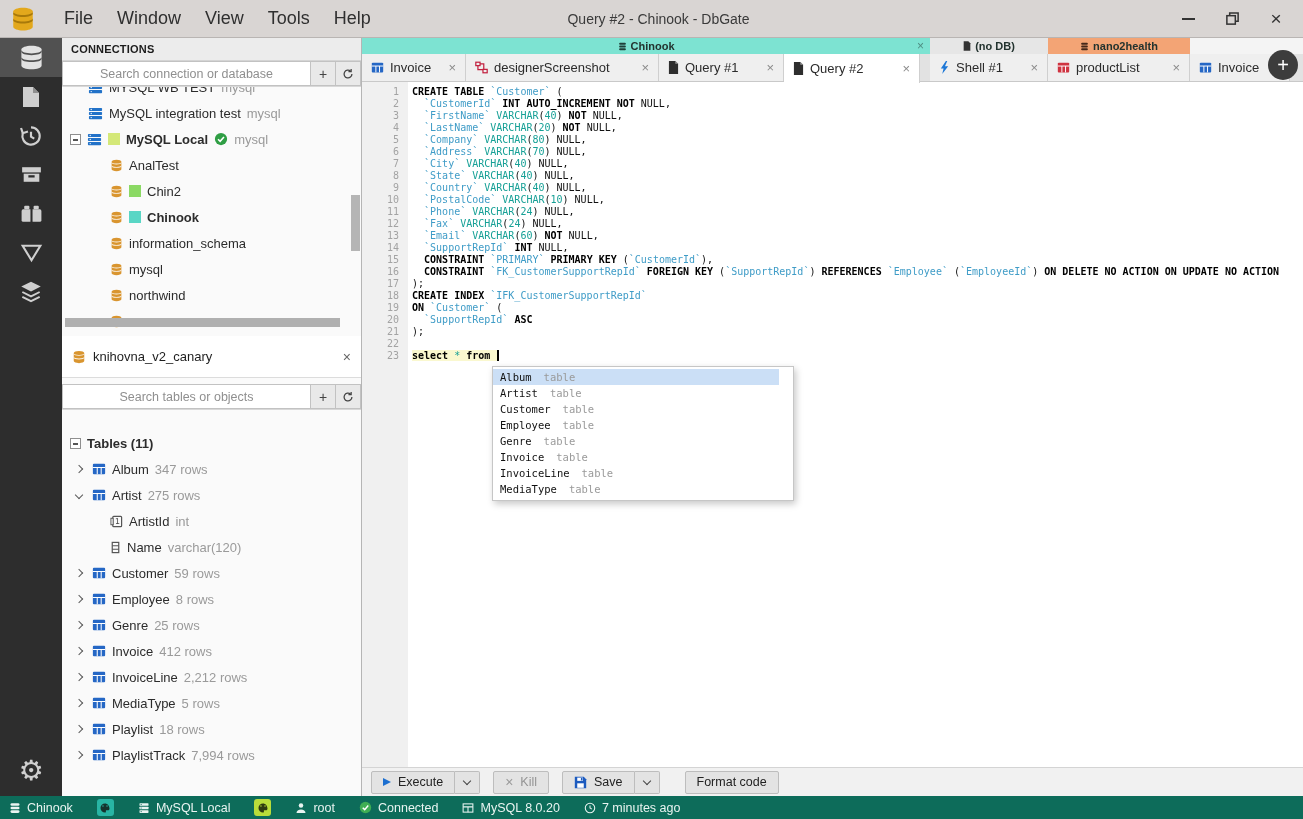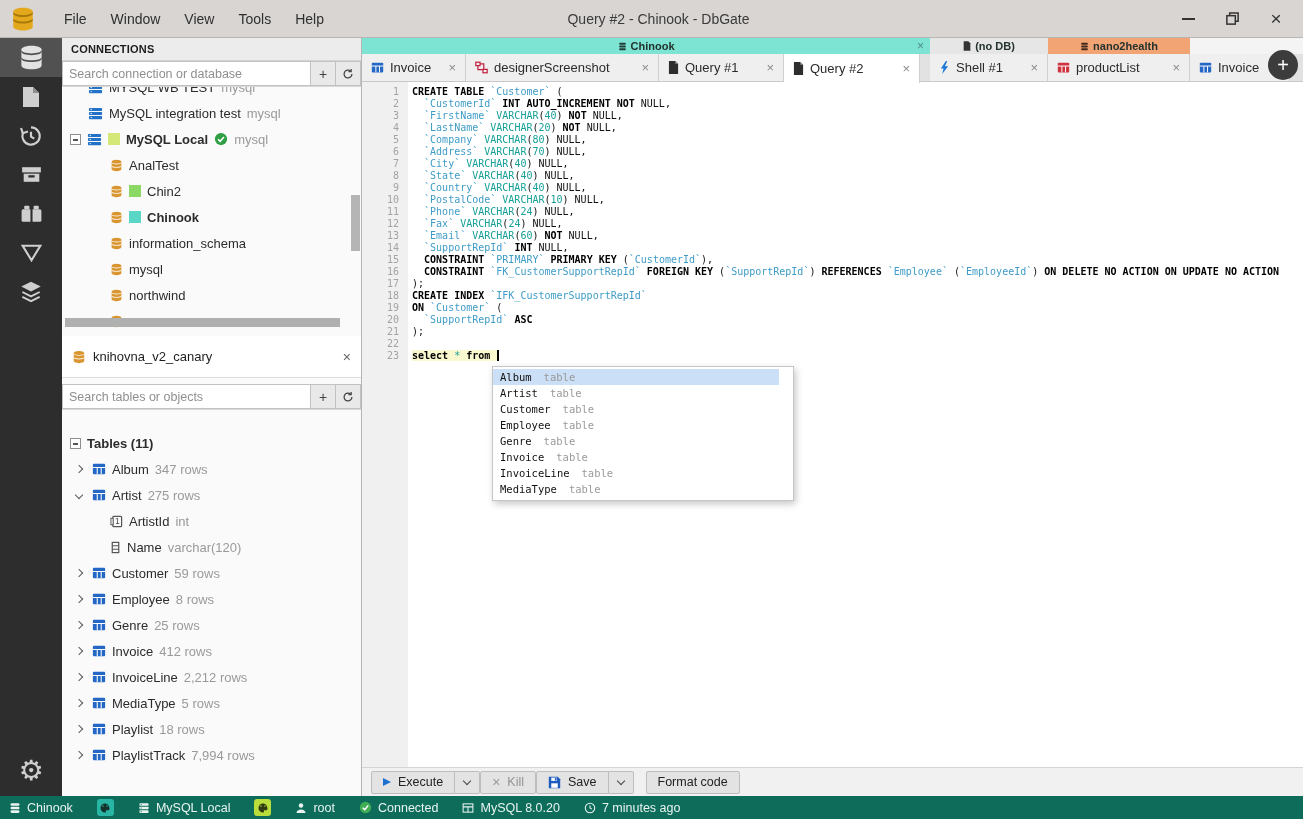--- a/index.html
+++ b/index.html
@@ -2,41 +2,41 @@
 <html><head>
 <meta charset="utf-8">
 <style>
   * { box-sizing: border-box; margin: 0; padding: 0; }
   html,body { width:1303px; height:819px; overflow:hidden; }
   body { font-family:"Liberation Sans",sans-serif; background:#fff; color:#1e1e1e; }
 
   
   .titlebar { height:38px; background:#d9d5d3; border-bottom:1px solid #b9b5b3; display:flex; align-items:center; position:relative; padding:0 10px; }
   .titlebar .logo { margin-right:16px; display:flex; align-items:center; }
-  .menu-item { font-size:14px; color:#2f2f2f; padding:0 12px; cursor:default; }
+  .menu-item { font-size:18px; color:#2f2f2f; padding:0 12px; cursor:default; }
   .win-title { position:absolute; left:14px; right:0; text-align:center; font-size:14px; color:#3a3a3a; pointer-events:none; }
   .win-controls { margin-left:auto; display:flex; align-items:center; gap:26px; z-index:2; padding-right:8px; }
   .wc { width:18px; height:18px; display:flex; align-items:center; justify-content:center; color:#333; }
   .wc-min { width:13px; height:2px; background:#333; }
   .wc-close { font-size:19px; line-height:1; color:#333; }
 
   
   .shell { display:flex; height:758px; }
 
   
   .iconbar { width:62px; background:#2d2d2d; display:flex; flex-direction:column; flex:none; }
   .ib-item { height:39px; display:flex; align-items:center; justify-content:center; }
   .ib-item.sel { background:#515151; }
   .ib-gear { margin-top:auto; height:52px; font-size:28px; color:#cfcfcf; display:flex; align-items:center; justify-content:center; font-family:"DejaVu Sans",sans-serif; }
 
   
   .leftpanel { width:300px; background:#fafafa; border-right:1px solid #b5b5b5; display:flex; flex-direction:column; flex:none; font-size:13px; }
   .panel-header { background:#ececec; border-bottom:1px solid #d4d4d4; font-weight:bold; font-size:11px; color:#1c1c1c; padding:5px 9px; letter-spacing:.2px; flex:none; }
   .search-row { display:flex; flex:none; background:#f2f2f2; border-bottom:1px solid #d8d8d8; }
-  .search-row input { flex:1; min-width:0; border:1px solid #c2c2c2; height:25px; padding:0 6px; font-size:12.5px; font-family:"Liberation Sans",sans-serif; color:#15803d; background:#fff; outline:none; }
+  .search-row input { flex:1; min-width:0; border:1px solid #c2c2c2; height:25px; padding:0 6px; font-size:12.5px; font-family:"Liberation Sans",sans-serif; color:#15803d; background:#fff; outline:none;text-align:center; }
   .search-row input::placeholder { color:#8f8f8f; }
   .sq-btn { width:25px; height:25px; flex:none; background:#e9e9e9; border:1px solid #c2c2c2; border-left:none; display:flex; align-items:center; justify-content:center; font-size:14px; color:#444; }
 
   .conn-list { height:249px; overflow:hidden; position:relative; flex:none; }
   .row { height:26px; display:flex; align-items:center; gap:6px; padding-left:26px; white-space:nowrap; }
   .row .lbl { color:#2c2c2c; }
   .row .lbl.b { font-weight:bold; }
   .row .dim { color:#9a9a9a; }
   .row.lv0x { padding-left:8px; }       
   .row.lv1 { padding-left:48px; }      
@@ -85,21 +85,21 @@
   .hl { background:#faf8cf; }
   .cursor { display:inline-block; width:2px; height:11px; background:#000; vertical-align:text-bottom; margin-left:1px; }
 
   .autocomplete { position:absolute; left:130px; top:284px; width:302px; background:#fff; border:1px solid #c6c6c6; box-shadow:2px 3px 7px rgba(0,0,0,.22); font-size:10.5px; padding:2px 0 3px 0; z-index:4; font-family:"DejaVu Sans Mono",monospace; }
   .ac-row { height:16px; display:flex; align-items:center; gap:12px; padding:0 7px; margin-right:14px; }
   .ac-row .nm { color:#111; }
   .ac-row .kd { color:#9a9a9a; }
   .ac-row.sel { background:#cbdff6; }
 
   
-  .toolbar { height:29px; flex:none; background:#f1f1f1; border-top:1px solid #d4d4d4; display:flex; align-items:center; padding-left:9px; }
+  .toolbar { height:29px; flex:none; background:#f1f1f1; border-top:1px solid #d4d4d4; display:flex; align-items:center; padding-left:9px; gap:13px; }
   .btn-group { display:flex; }
   .btn { height:23px; background:#e3e3e3; border:1px solid #bdbdbd; border-radius:2px; display:flex; align-items:center; gap:7px; padding:0 11px; font-size:12.5px; color:#222; }
   .btn.segl { border-radius:2px 0 0 2px; }
   .btn.segr { border-left:none; border-radius:0 2px 2px 0; padding:0 9px; }
   .btn .play { width:0; height:0; border-left:8px solid #1d6fd0; border-top:4.5px solid transparent; border-bottom:4.5px solid transparent; }
   .btn .bchev { width:6px; height:6px; border-right:1.6px solid #444; border-bottom:1.6px solid #444; transform:rotate(45deg); margin-top:-3px; }
   .btn.disabled { color:#949494; }
   .btn .kx { color:#9a9a9a; font-size:14px; }
 
   

